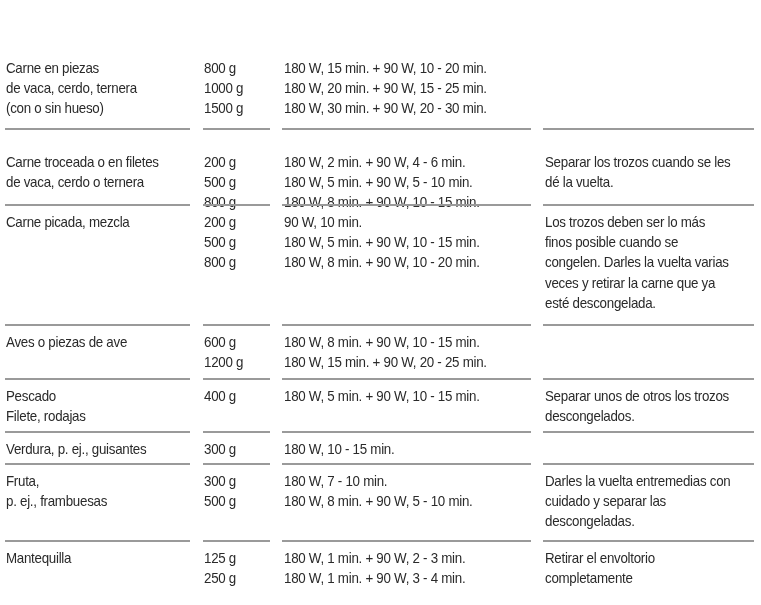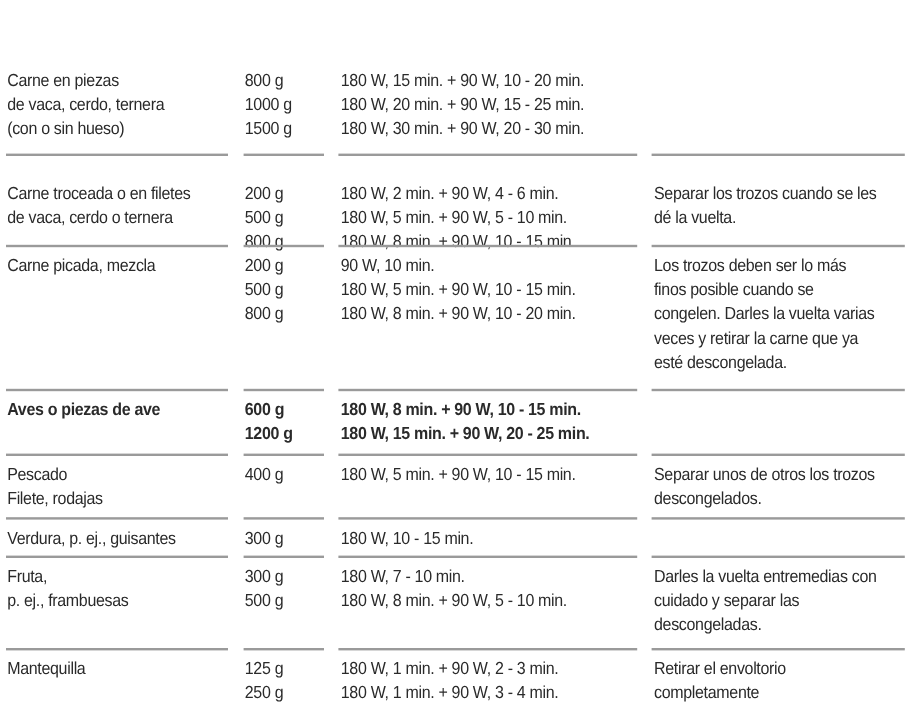--- a/index.html
+++ b/index.html
@@ -129,21 +129,21 @@
 finos posible cuando se
 congelen. Darles la vuelta varias
 veces y retirar la carne que ya
 esté descongelada.</div>
   </div>
   <div class="divider d1" style="top:324px;"></div>
   <div class="divider d2" style="top:324px;"></div>
   <div class="divider d3" style="top:324px;"></div>
   <div class="divider d4" style="top:324px;"></div>
 
-  <div class="row" style="top:326px; height:52px;font-weight:bold;">
+  <div class="row" style="top:326px; height:52px;">
     <div class="cell c1">Aves o piezas de ave</div>
     <div class="cell c2">600 g
 1200 g</div>
     <div class="cell c3">180 W, 8 min. + 90 W, 10 - 15 min.
 180 W, 15 min. + 90 W, 20 - 25 min.</div>
     <div class="cell c4"></div>
   </div>
   <div class="divider d1" style="top:378px;"></div>
   <div class="divider d2" style="top:378px;"></div>
   <div class="divider d3" style="top:378px;"></div>

